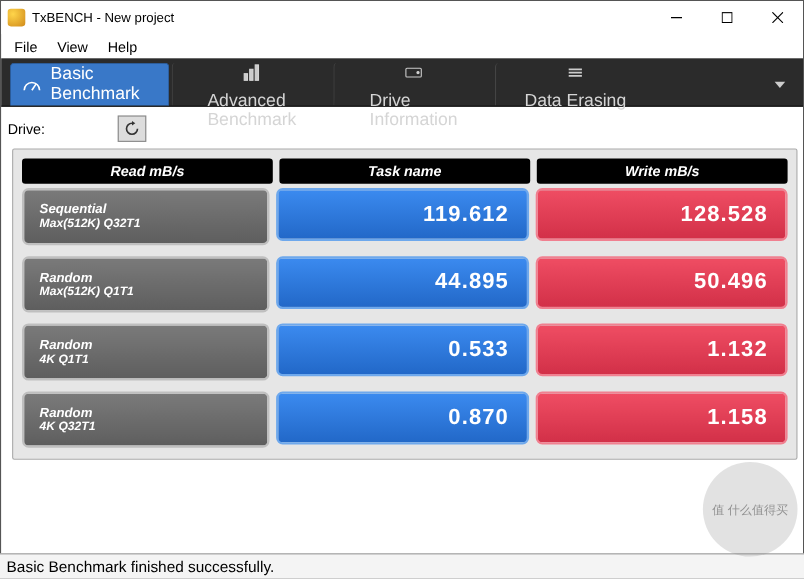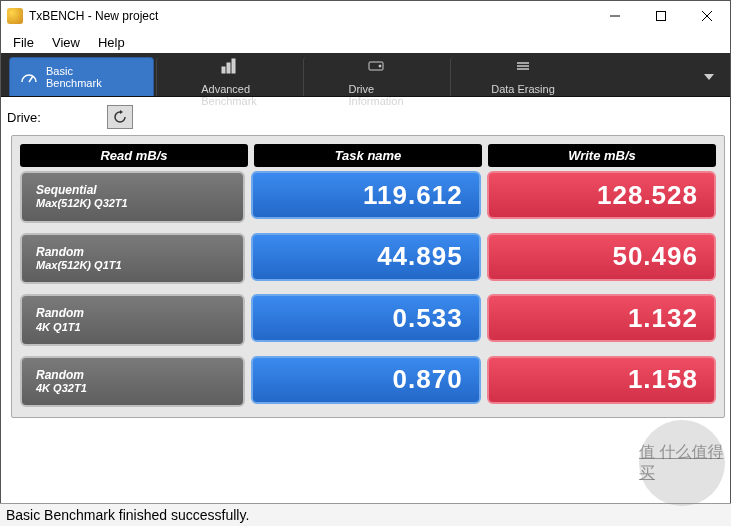--- a/index.html
+++ b/index.html
@@ -11,21 +11,21 @@
   .titlebar .title { font-size: 12px; color: #000; flex: 0 0 auto; }
   .titlebar .spacer { flex: 1; }
   .winbtn { width: 46px; height: 30px; display: flex; align-items: center; justify-content: center; }
 
   
   .menubar { height: 22px; display: flex; align-items: center; padding: 0 4px; gap: 2px; }
   .menubar .menuitem { padding: 2px 8px; font-size: 13px; }
 
   
   .tabbar { background: #2b2b2b; display: flex; height: 44px; align-items: stretch; padding: 4px 8px 0 8px; gap: 2px; border-bottom: 1px solid #111; }
-  .tab { flex: 0 0 145px; display: flex; align-items: center; gap: 8px; padding: 0 10px; color: #d5d5d5; font-size: 11px; border-top-left-radius: 4px; border-top-right-radius: 4px; cursor: default; }
+  .tab { flex: 0 0 145px; display: flex; align-items: center; gap: 8px; padding: 0 10px; color: #d5d5d5; font-size: 16px; border-top-left-radius: 4px; border-top-right-radius: 4px; cursor: default; }
   .tab.active { background: #3978c8; color: #fff; border: 1px solid #2b5b98; border-bottom: none; }
   .tab:not(.active) { border-left: 1px solid #444; flex-direction: column; }
   .tab .ticon { width: 18px; height: 18px; display: flex; align-items: center; justify-content: center; }
   .tab .ticon svg { stroke: currentColor; fill: none; }
   .dropdown-arrow { width: 26px; display: flex; align-items: center; justify-content: center; color: #ccc; margin-left: auto; }
 
   
   .main { padding: 8px 10px 0 10px; display: flex; gap: 8px; }
   .leftcol { flex: 0 0 590px; }
 
@@ -38,30 +38,30 @@
   .reloadbtn { width: 26px; height: 24px; border: 1px solid #888; background: #ddd; display:flex; align-items:center; justify-content:center; }
 
   
   .hdrrow { display: flex; gap: 6px; margin-bottom: 4px; }
   .hdrcell { flex: 1; background: #000; color: #fff; font-style: italic; font-weight: bold; font-size: 13px; text-align: center; padding: 4px 0; border-radius: 3px; }
 
   
   .resultrow { display: flex; gap: 6px; margin-bottom: 10px; }
   .tasklabel { flex: 1; background: linear-gradient(#7a7a7a,#5e5e5e); border: 2px solid #bfbfbf; border-radius: 6px; color: #fff; font-style: italic; font-weight: bold; font-size: 12px; padding: 10px 14px; line-height: 1.2; display:flex; flex-direction:column; justify-content:center; }
   .tasklabel .sub { font-size: 11px; font-weight: bold; }
-  .valbox { flex: 1; border-radius: 6px; color: #fff; font-weight: bold; font-family: "Arial Black","Segoe UI",sans-serif; font-size: 26px; letter-spacing: 1px; display: flex; align-items: center; justify-content: flex-end; padding: 0 16px; height: 48px; border: 2px solid rgba(255,255,255,0.25); }
+  .valbox { flex: 1; border-radius: 6px; color: #fff; font-weight: bold; font-family: "Arial Black","Segoe UI",sans-serif; font-size: 20px; letter-spacing: 1px; display: flex; align-items: center; justify-content: flex-end; padding: 0 16px; height: 48px; border: 2px solid rgba(255,255,255,0.25); }
   .valbox.read  { background: linear-gradient(#3b8aef,#2268c8); border-color:#6ea8ec; }
   .valbox.write { background: linear-gradient(#ef4d63,#d23048); border-color:#f08090; }
 
   
   .statusbar { position: absolute; bottom: 0; left: 0; right: 0; border-top: 1px solid #999; padding: 3px 6px; font-size: 14px; background: #f4f4f4; }
   .resarea { background: #e6e6e6; border-top: 1px solid #bbb; padding: 6px 10px 42px 10px; margin-top: -6px; }
 
   
-  .watermark { position: absolute; right: 6px; bottom: 20px; width: 86px; height: 86px; border-radius: 50%; background: rgba(140,140,140,0.25); display: flex; align-items: center; justify-content: center; color: rgba(80,80,80,0.55); font-size: 16px; text-align: left; pointer-events: none; text-decoration: underline; }
+  .watermark { position: absolute; right: 6px; bottom: 20px; width: 86px; height: 86px; border-radius: 50%; background: rgba(140,140,140,0.25); display: flex; align-items: center; justify-content: center; color: rgba(80,80,80,0.55); font-size: 11px; text-align: right; pointer-events: none; }
 </style>
 </head>
 <body>
 
 <div class="titlebar">
   <div class="app-icon"></div>
   <div class="title">TxBENCH - New project</div>
   <div class="spacer"></div>
   <div class="winbtn">
       <svg width="10" height="10">

